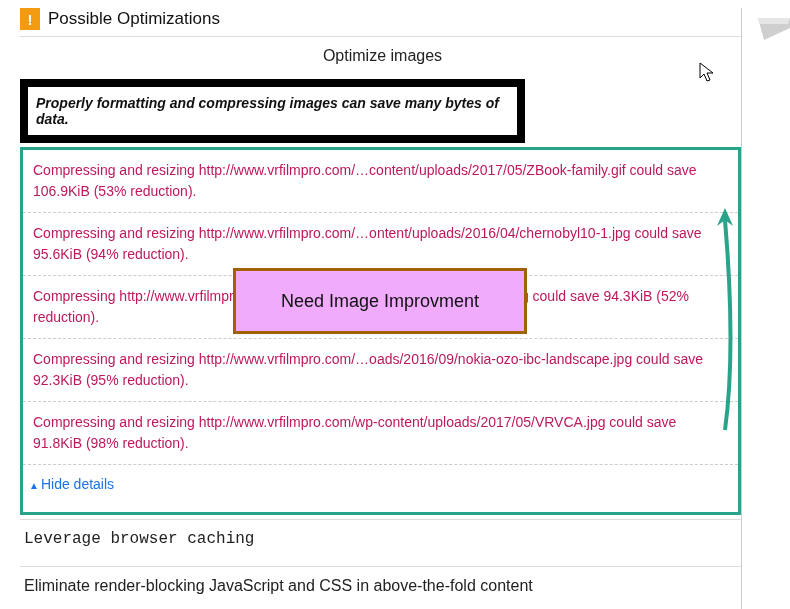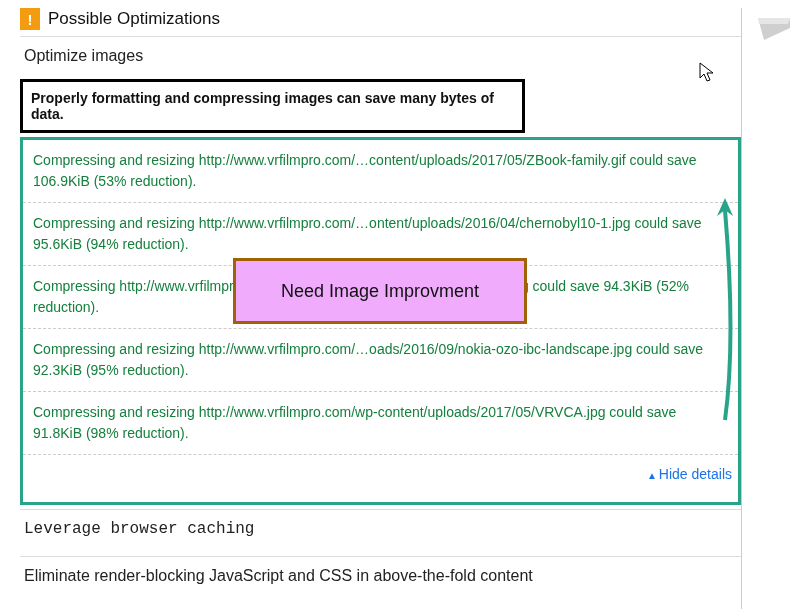--- a/index.html
+++ b/index.html
@@ -39,31 +39,33 @@
     font-size: 15px;
   }
   .section-title {
     font-weight: normal;
     font-size: 17px;
     color: #111;
   }
   .subsection {
     border-top: 1px solid #ddd;
     padding: 10px 0 6px 4px;
+    text-align: center;
   }
   .subsection-title {
     font-size: 16px;
     color: #222;
     margin-bottom: 2px;
   }
   .highlight-box {
-    border: 3px solid #000000;
+    border: 8px solid #000000;
     padding: 8px 8px;
     margin: 6px 0 4px 0;
     width: 505px;
+    font-style: italic;
   }
   .highlight-text {
     font-weight: bold;
     font-size: 14px;
     color: #111;
   }
   .reduce-line {
     font-size: 14px;
     color: #222;
     padding: 4px 0 4px 4px;
@@ -91,26 +93,25 @@
   .scroll-area::-webkit-scrollbar-button {
     background: #f1f1f1;
     height: 17px;
     display: block;
   }
   .list-row {
     padding: 10px 10px;
     border-bottom: 1px dashed #ccc;
     font-size: 14px;
     line-height: 1.5;
-    color: #15803d;
+    color: #be185d;
   }
   .hide-details {
     padding: 8px 6px 6px 6px;
     font-size: 14px;
-    text-align: right;
   }
   .hide-details .tri {
     color: #1a73e8;
     font-size: 10px;
     display: inline-block;
     vertical-align: middle;
     margin-right: 2px;
   }
   .hide-details .lnk {
     color: #1a73e8;

